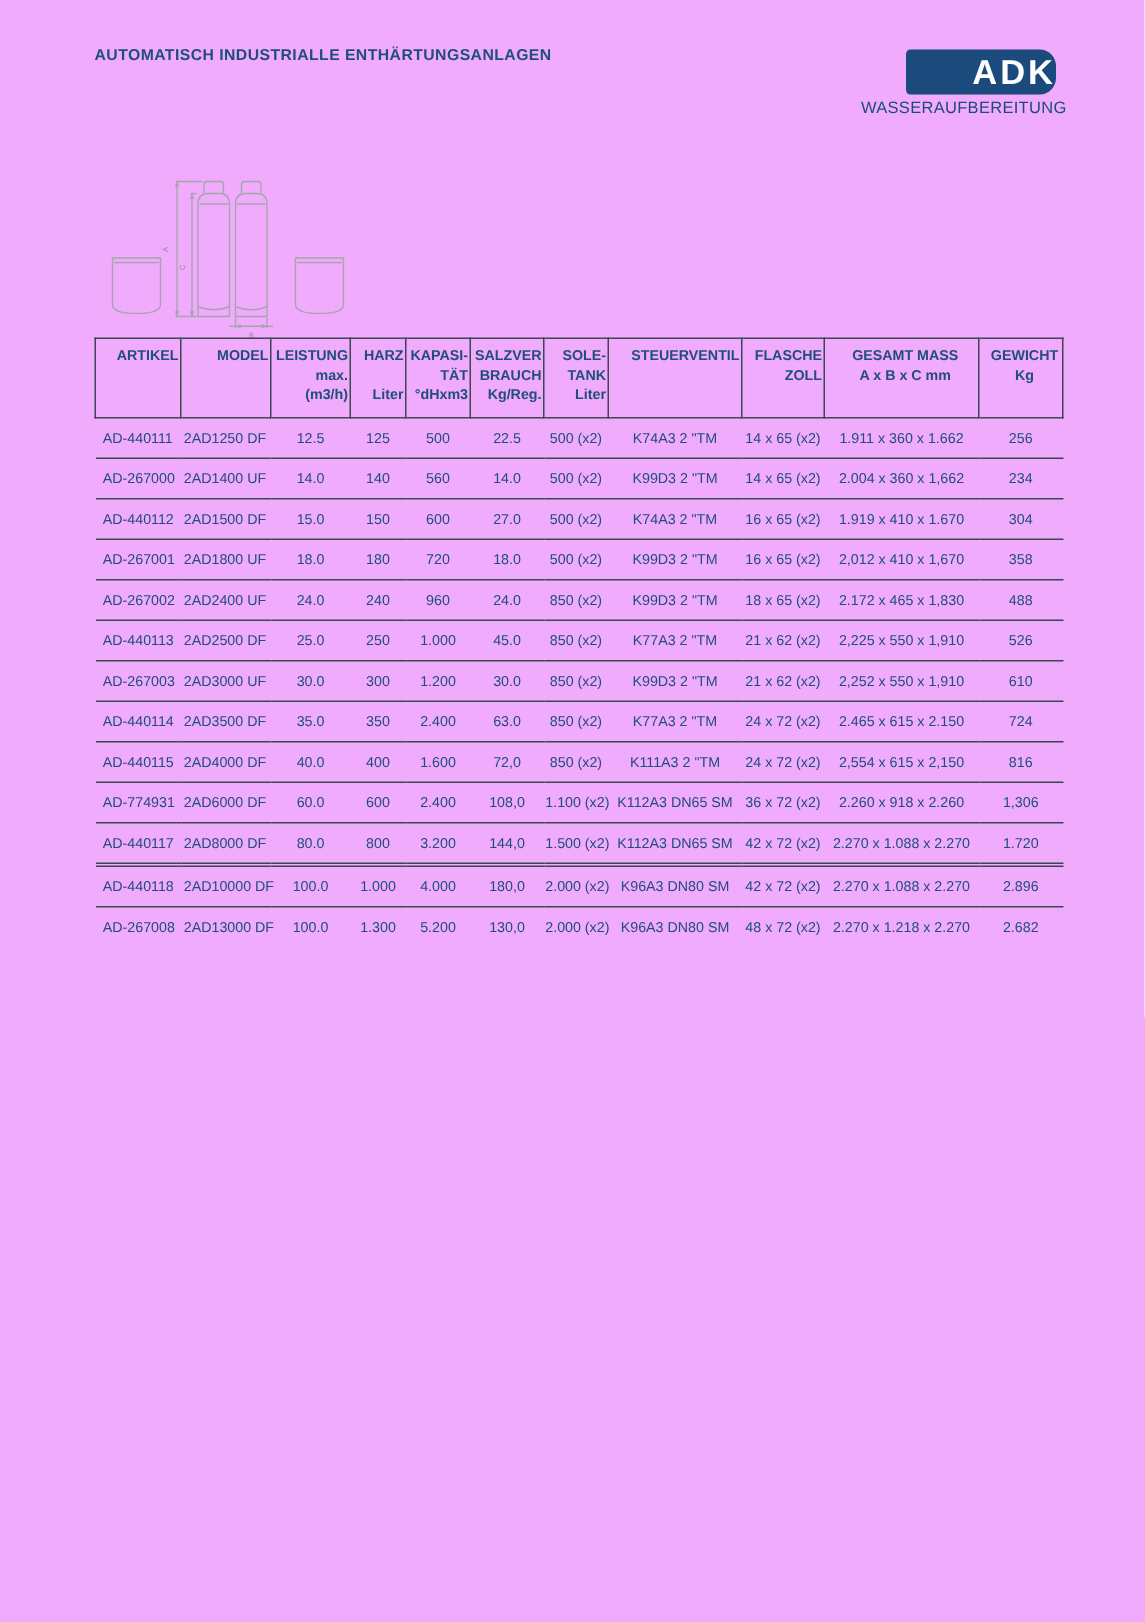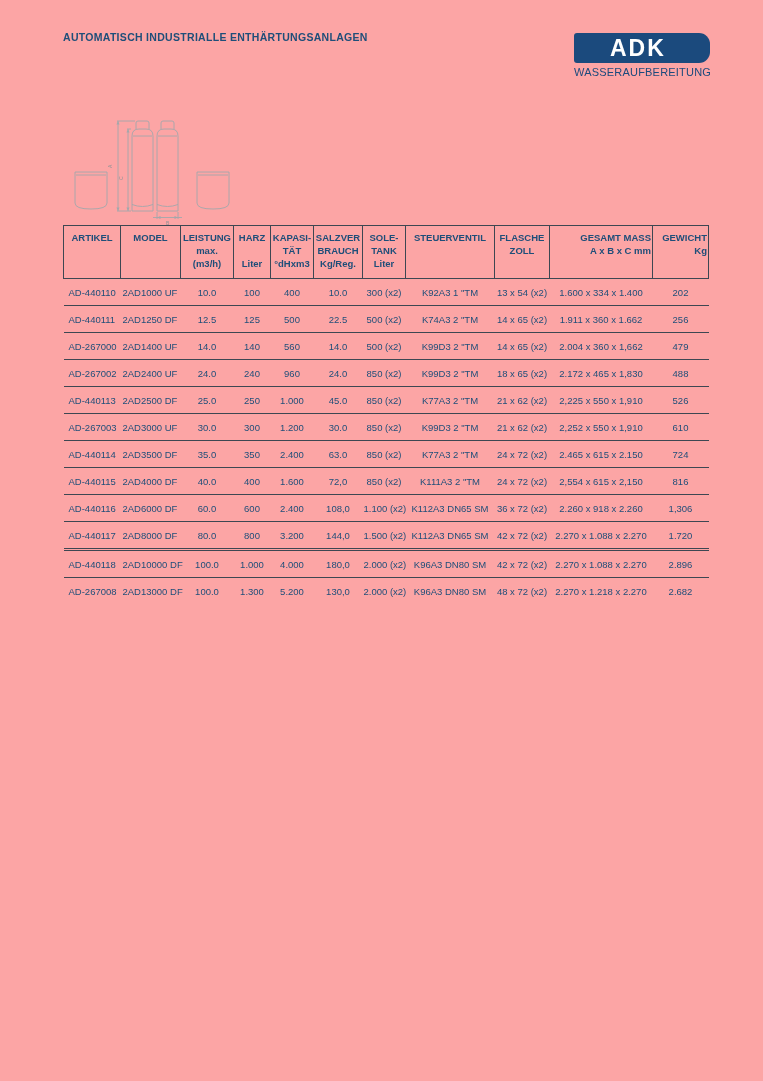--- a/index.html
+++ b/index.html
@@ -1,50 +1,50 @@
 <!DOCTYPE html>
 <html><head>
 <meta charset="utf-8">
 <style>
   html,body { margin:0; padding:0; background:#ffffff; }
   .page {
-    position:relative; width:763px; height:1081px; background:#fca5a5;
+    position:relative; width:763px; height:1081px; background:#f0abfc;
     font-family:"Liberation Sans", sans-serif; color:#1e4e79; overflow:hidden;
   }
   .title {
     position:absolute; left:63px; top:31px;
     font-size:10.5px; font-weight:bold; letter-spacing:0.3px; color:#1e4e79;
   }
   .logo { position:absolute; right:59px; top:33px; width:130px; text-align:right; }
   .logo-box {
     margin-left:auto; width:100px; height:30px; background:#1b4a7d;
     border-radius:3px 11px 11px 3px;
-    display:flex; align-items:center; justify-content:flex-start;padding-left:36px;
+    display:flex; align-items:center; justify-content:flex-end;
   }
   .logo-box span {
     color:#ffffff; font-weight:bold; font-size:23px; letter-spacing:2px; line-height:1;
   }
   .logo-sub {
     margin-top:3px; font-size:11px; font-weight:normal; color:#1b4a7d; letter-spacing:0.2px;
     white-space:nowrap;
   }
   .diagram { position:absolute; left:63px; top:112px; }
 
   .data-table {
     position:absolute; left:63px; top:225px; width:645px;
     border-collapse:collapse; table-layout:fixed;
     font-size:9.5px; color:#1e4e79;
   }
   .data-table thead th {
     border:1.5px solid #3d4752;
-    font-weight:bold; vertical-align:top; text-align:center;
+    font-weight:bold; vertical-align:top; text-align:right;
     padding:5px 1px 0 1px; white-space:pre-line; line-height:13px;
     height:53px; box-sizing:border-box; font-size:9.5px;
   }
-  .data-table thead th.left { text-align:right; padding-left:6px; }
+  .data-table thead th.left { text-align:center; padding-left:6px; }
   .data-table td {
     border-bottom:1.5px solid #3d4752;
     height:26px; text-align:center; padding:0 1px;
     white-space:nowrap; overflow:visible;
   }
   .data-table tr.thick-sep td { border-bottom:3px double #3d4752; }
   .data-table tr.last-row td { border-bottom:none;margin-top:40px; }
   .data-table td.c0 { text-align:left; padding-left:5px; }
   .data-table td.c1 { text-align:left; padding-left:2px; }
 </style>
@@ -139,33 +139,20 @@
         <th>FLASCHE
 ZOLL</th>
         <th class="left">GESAMT MASS
 A x B x C mm</th>
         <th class="left">GEWICHT
 Kg</th>
       </tr>
     </thead>
     <tbody>
         <tr>
-      <td class="c0">AD-440110</td>
-      <td class="c1">2AD1000 UF</td>
-      <td>10.0</td>
-      <td>100</td>
-      <td>400</td>
-      <td>10.0</td>
-      <td>300 (x2)</td>
-      <td>K92A3 1 "TM</td>
-      <td>13 x 54 (x2)</td>
-      <td>1.600 x 334 x 1.400</td>
-      <td>202</td>
-    </tr>
-        <tr>
       <td class="c0">AD-440111</td>
       <td class="c1">2AD1250 DF</td>
       <td>12.5</td>
       <td>125</td>
       <td>500</td>
       <td>22.5</td>
       <td>500 (x2)</td>
       <td>K74A3 2 "TM</td>
       <td>14 x 65 (x2)</td>
       <td>1.911 x 360 x 1.662</td>
@@ -175,21 +162,47 @@
       <td class="c0">AD-267000</td>
       <td class="c1">2AD1400 UF</td>
       <td>14.0</td>
       <td>140</td>
       <td>560</td>
       <td>14.0</td>
       <td>500 (x2)</td>
       <td>K99D3 2 "TM</td>
       <td>14 x 65 (x2)</td>
       <td>2.004 x 360 x 1,662</td>
-      <td>479</td>
+      <td>234</td>
+    </tr>
+        <tr>
+      <td class="c0">AD-440112</td>
+      <td class="c1">2AD1500 DF</td>
+      <td>15.0</td>
+      <td>150</td>
+      <td>600</td>
+      <td>27.0</td>
+      <td>500 (x2)</td>
+      <td>K74A3 2 "TM</td>
+      <td>16 x 65 (x2)</td>
+      <td>1.919 x 410 x 1.670</td>
+      <td>304</td>
+    </tr>
+        <tr>
+      <td class="c0">AD-267001</td>
+      <td class="c1">2AD1800 UF</td>
+      <td>18.0</td>
+      <td>180</td>
+      <td>720</td>
+      <td>18.0</td>
+      <td>500 (x2)</td>
+      <td>K99D3 2 "TM</td>
+      <td>16 x 65 (x2)</td>
+      <td>2,012 x 410 x 1,670</td>
+      <td>358</td>
     </tr>
         <tr>
       <td class="c0">AD-267002</td>
       <td class="c1">2AD2400 UF</td>
       <td>24.0</td>
       <td>240</td>
       <td>960</td>
       <td>24.0</td>
       <td>850 (x2)</td>
       <td>K99D3 2 "TM</td>
@@ -243,21 +256,21 @@
       <td>400</td>
       <td>1.600</td>
       <td>72,0</td>
       <td>850 (x2)</td>
       <td>K111A3 2 "TM</td>
       <td>24 x 72 (x2)</td>
       <td>2,554 x 615 x 2,150</td>
       <td>816</td>
     </tr>
         <tr>
-      <td class="c0">AD-440116</td>
+      <td class="c0">AD-774931</td>
       <td class="c1">2AD6000 DF</td>
       <td>60.0</td>
       <td>600</td>
       <td>2.400</td>
       <td>108,0</td>
       <td>1.100 (x2)</td>
       <td>K112A3 DN65 SM</td>
       <td>36 x 72 (x2)</td>
       <td>2.260 x 918 x 2.260</td>
       <td>1,306</td>

